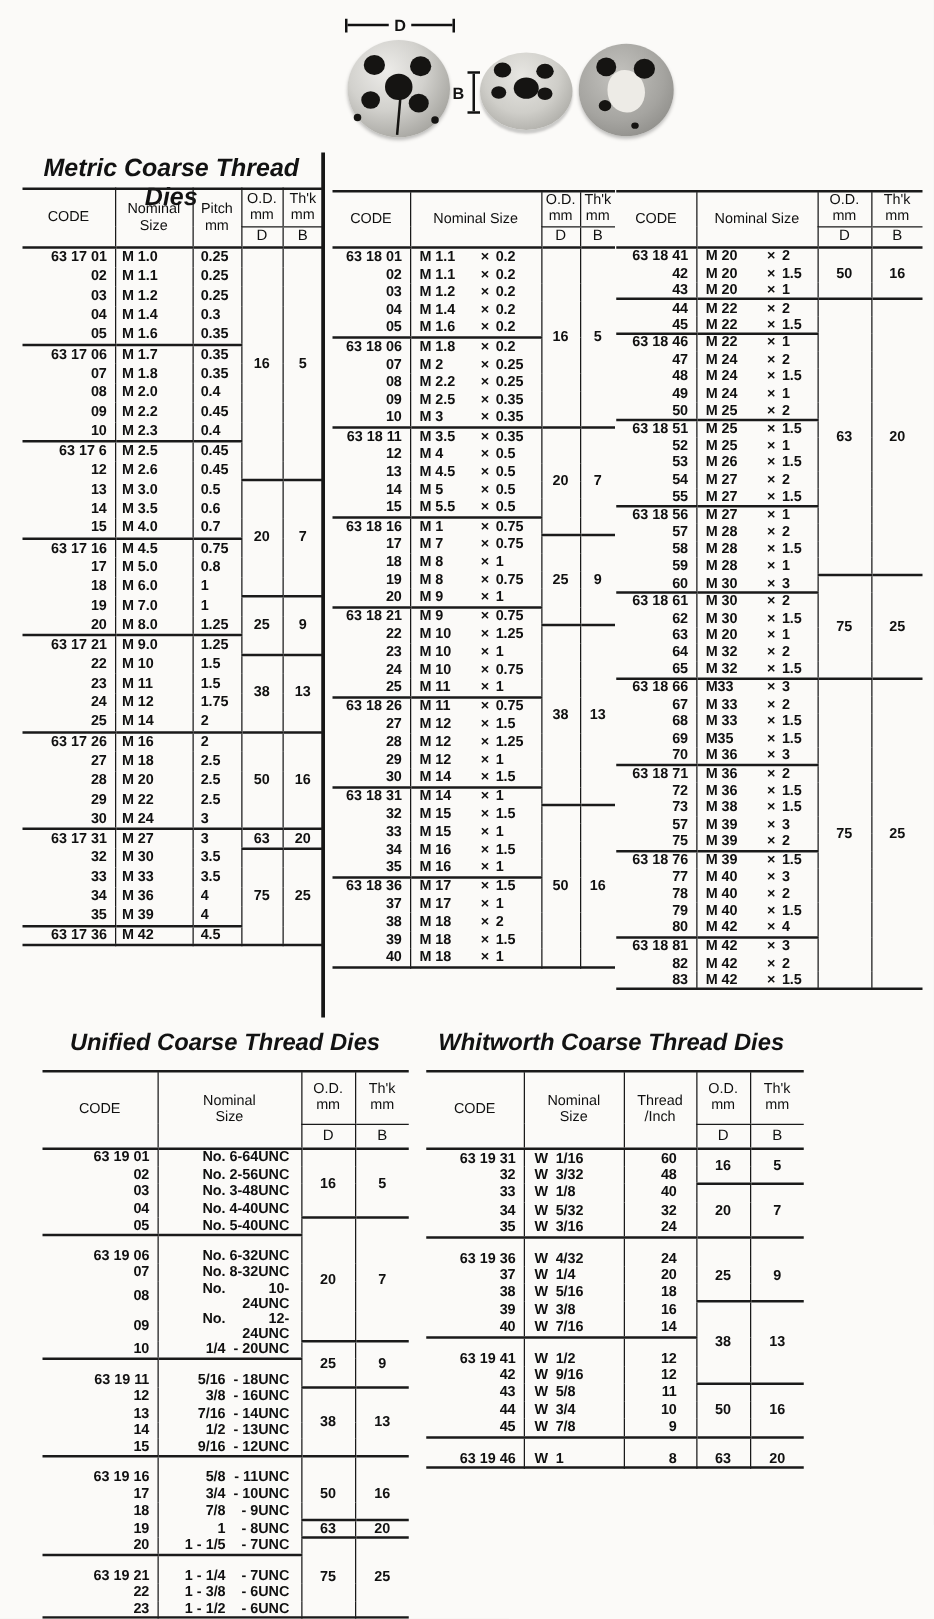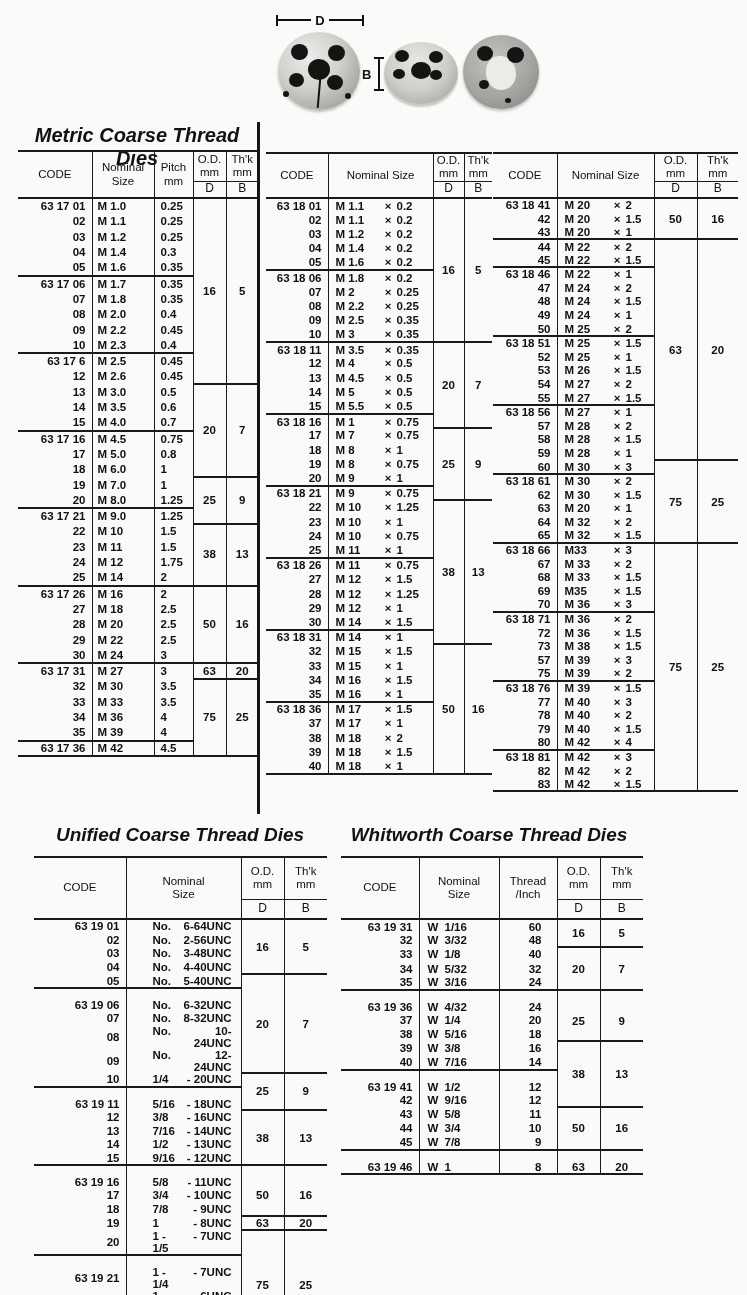--- a/index.html
+++ b/index.html
@@ -83,21 +83,21 @@
   .c-size { text-align:left; font-weight:700; }
   .c-pitch { text-align:left; padding-left:6px !important; font-weight:700; }
   .c-od, .c-thk { text-align:center; font-weight:600; }
   .c-tpi { text-align:right; padding-right:15px !important; font-weight:700; }
 
   .sz-plain { padding-left:5px; display:inline-block; }
   .fine-sz { padding-left:7px; }
   .fine-sz .sz-m { display:inline-block; width:44px; }
   .fine-sz .sz-x { display:inline-block; width:17px; text-align:center; }
   .uni-sz { display:flex; }
-  .uni-sz .sz-l { flex:0 0 54px; text-align:left; padding-left:26px; }
+  .uni-sz .sz-l { flex:0 0 54px; text-align:right; padding-left:4px; }
   .uni-sz .sz-r { flex:1; text-align:right; padding-right:9px; }
   .whit-sz { padding-left:8px; }
   .whit-sz .sz-w { display:inline-block; width:17px; }
 
   
   #t-coarse col.c1{width:74px} #t-coarse col.c2{width:62px} #t-coarse col.c3{width:39px} #t-coarse col.c4{width:33px} #t-coarse col.c5{width:32px}
   #t-fleft  col.c1{width:62px} #t-fleft  col.c2{width:105px} #t-fleft col.c3{width:31px} #t-fleft col.c4{width:28px}
   #t-fright col.c1{width:64px} #t-fright col.c2{width:97px} #t-fright col.c3{width:43px} #t-fright col.c4{width:41px}
   #t-uni    col.c1{width:92px} #t-uni    col.c2{width:115px} #t-uni   col.c3{width:43px} #t-uni   col.c4{width:43px}
   #t-whit   col.c1{width:78px} #t-whit   col.c2{width:80px} #t-whit   col.c3{width:58px} #t-whit  col.c4{width:43px} #t-whit col.c5{width:43px}

